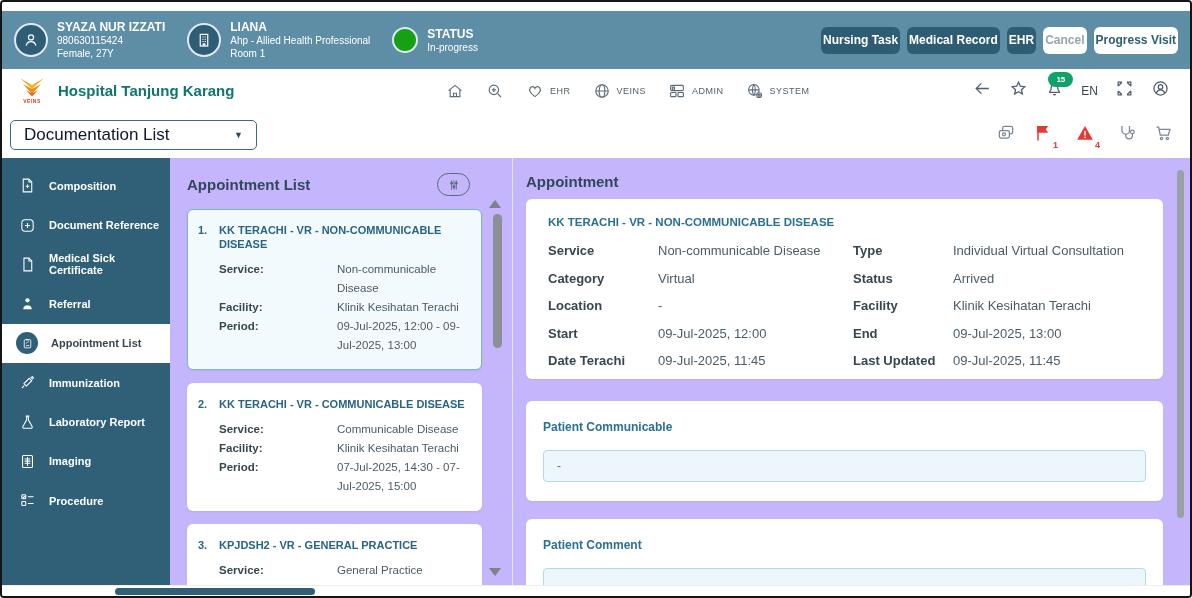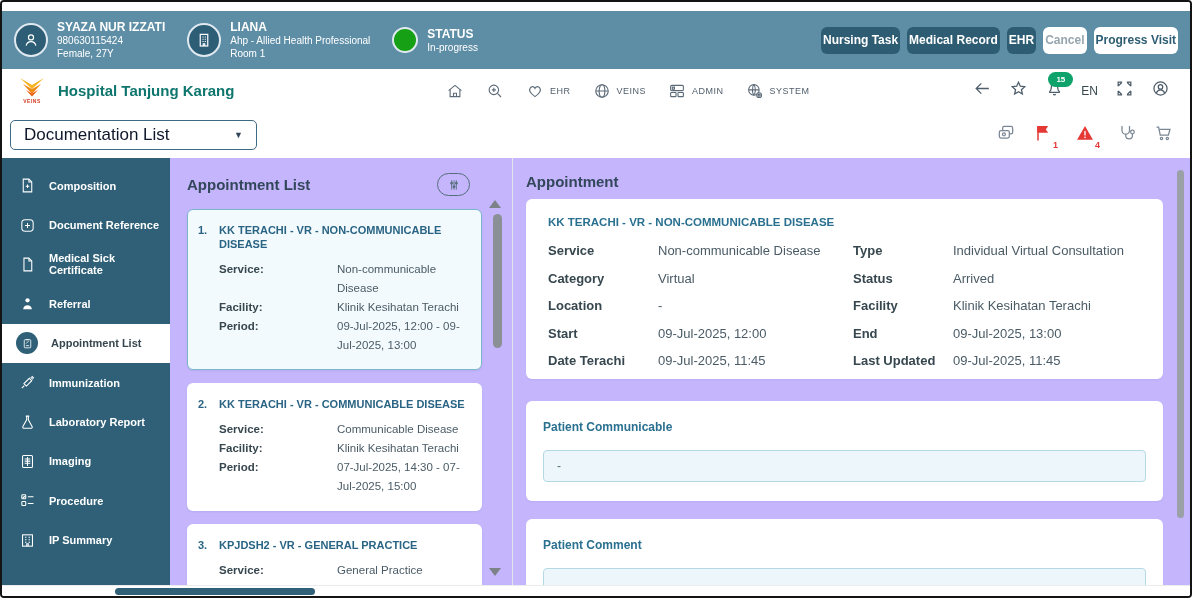--- a/index.html
+++ b/index.html
@@ -342,27 +342,20 @@
         <span>Imaging</span>
       </div>
       <div class="side-item">
         <svg viewBox="0 0 24 24">
             <rect x="4" y="4" width="5.5" height="5.5" rx="1"></rect>
             <rect x="4" y="13.5" width="5.5" height="5.5" rx="1"></rect>
             <path d="M12.5 6.8h8M12.5 16.3h8M5.3 6.8l1.1 1.1 1.9-2.2"></path>
           </svg>
         <span>Procedure</span>
       </div>
-      <div class="side-item">
-        <svg viewBox="0 0 24 24">
-            <rect x="5" y="4" width="14" height="16"></rect>
-            <path d="M8.5 7.5h2M13.5 7.5h2M8.5 11h2M13.5 11h2M8.5 14.5h2M13.5 14.5h2M11 20v-3.5h2V20"></path>
-          </svg>
-        <span>IP Summary</span>
-      </div>
     </nav>
 
     <section class="listpanel">
       <div class="lp-head">
         <span class="panel-title">Appointment List</span>
         <button class="filter-btn">
           <svg viewBox="0 0 24 24">
               <path d="M8 4v16M12 4v16M16 4v16"></path>
               <circle cx="8" cy="9" r="1.8" fill="#546e7a"></circle>
               <circle cx="12" cy="15" r="1.8" fill="#546e7a"></circle>

